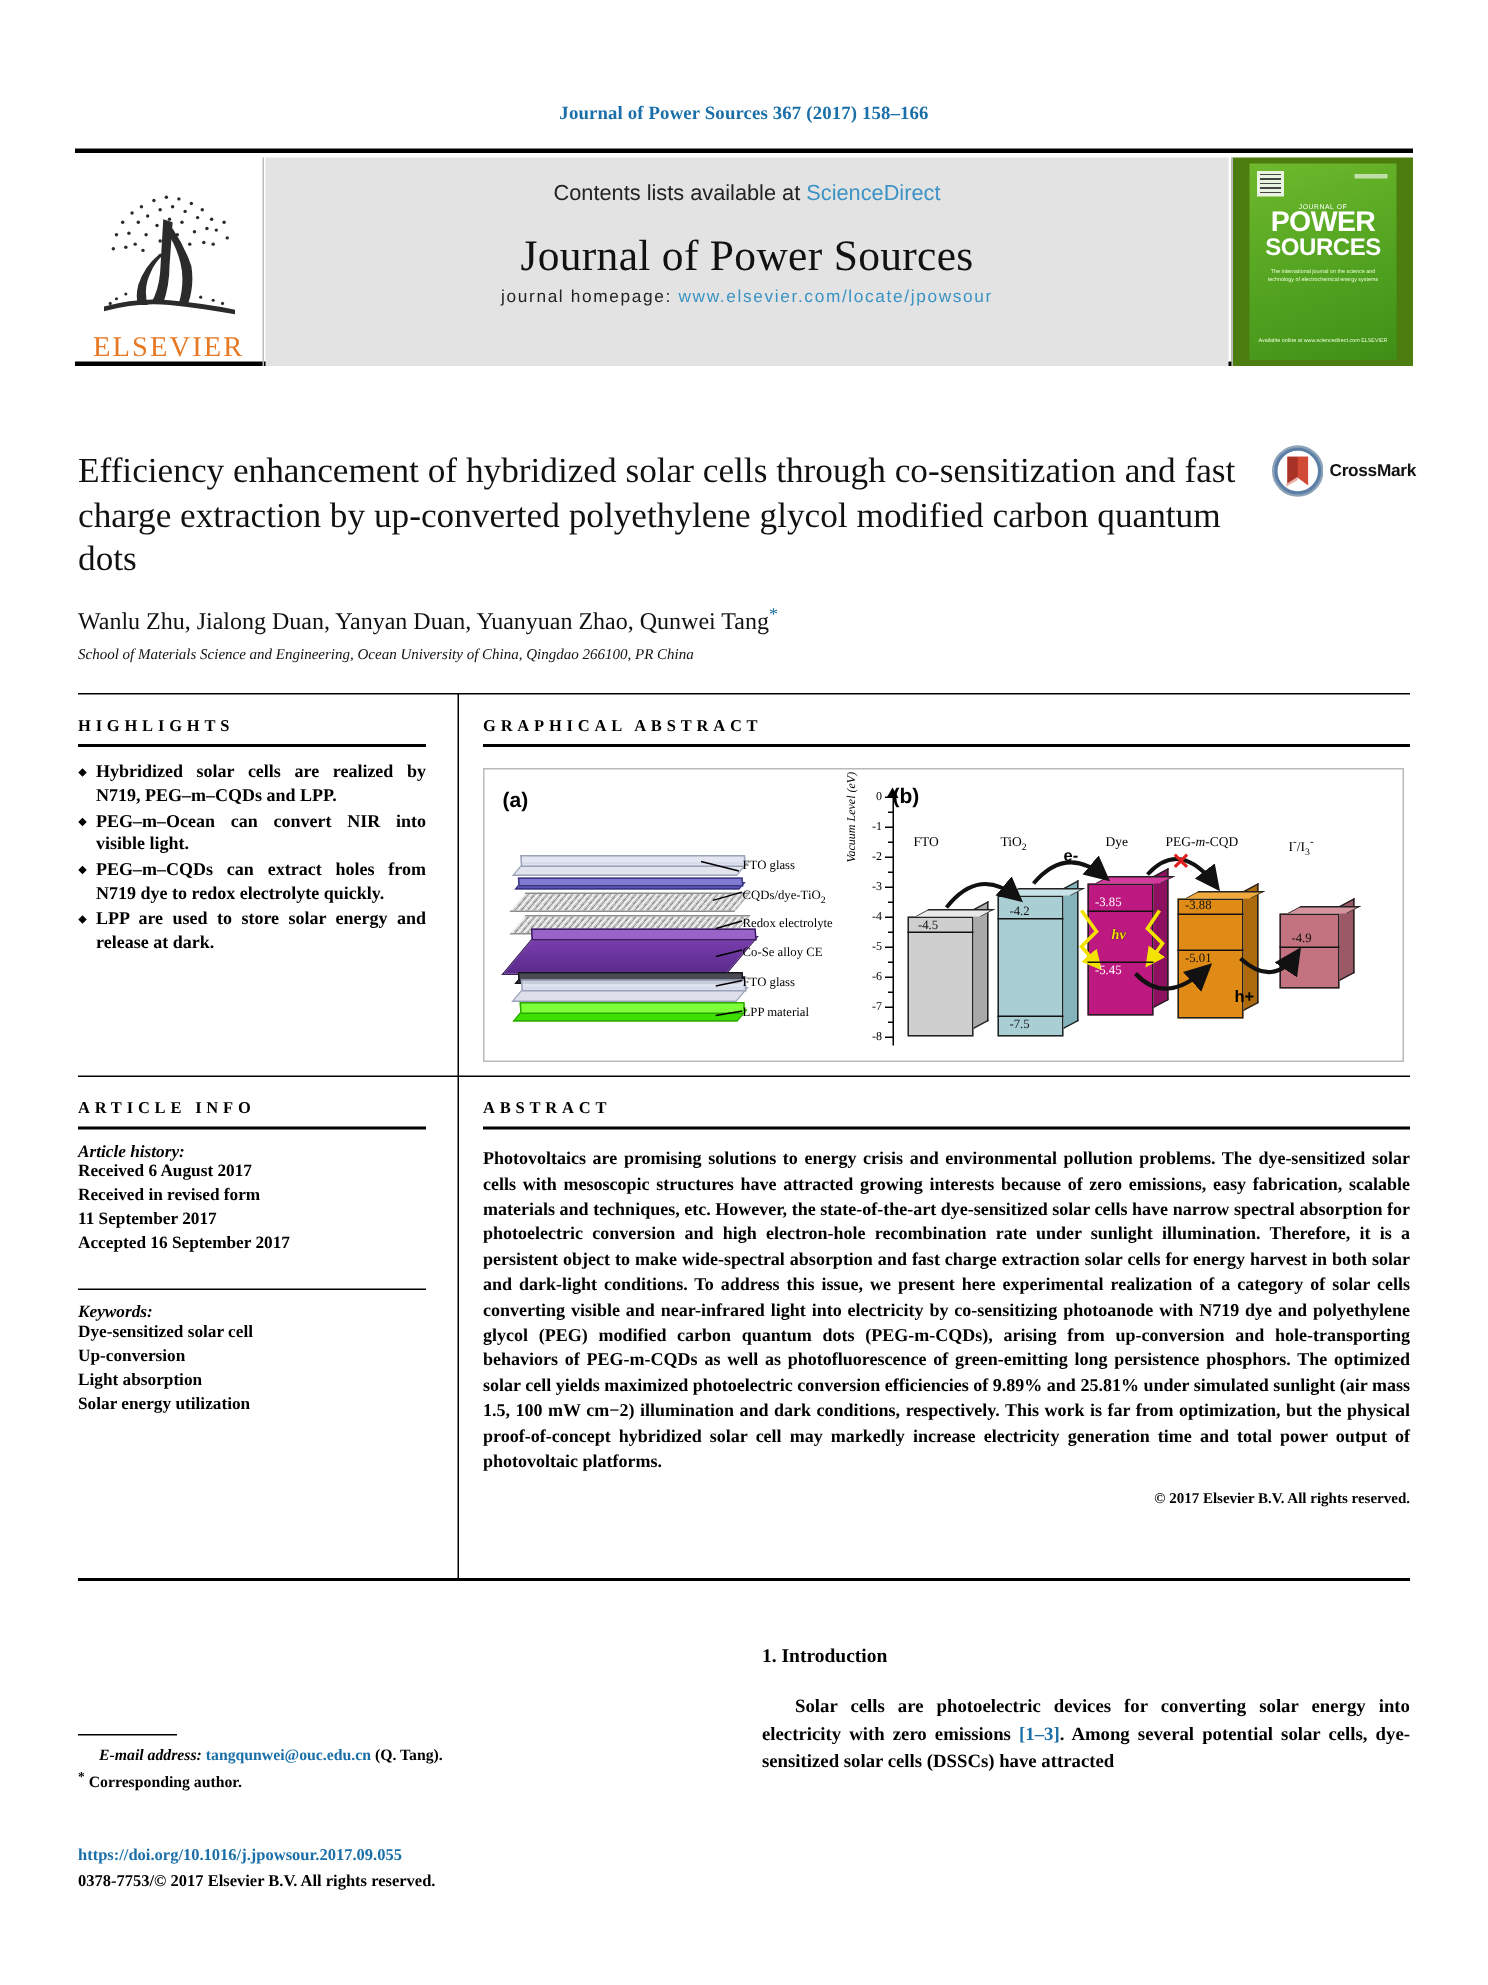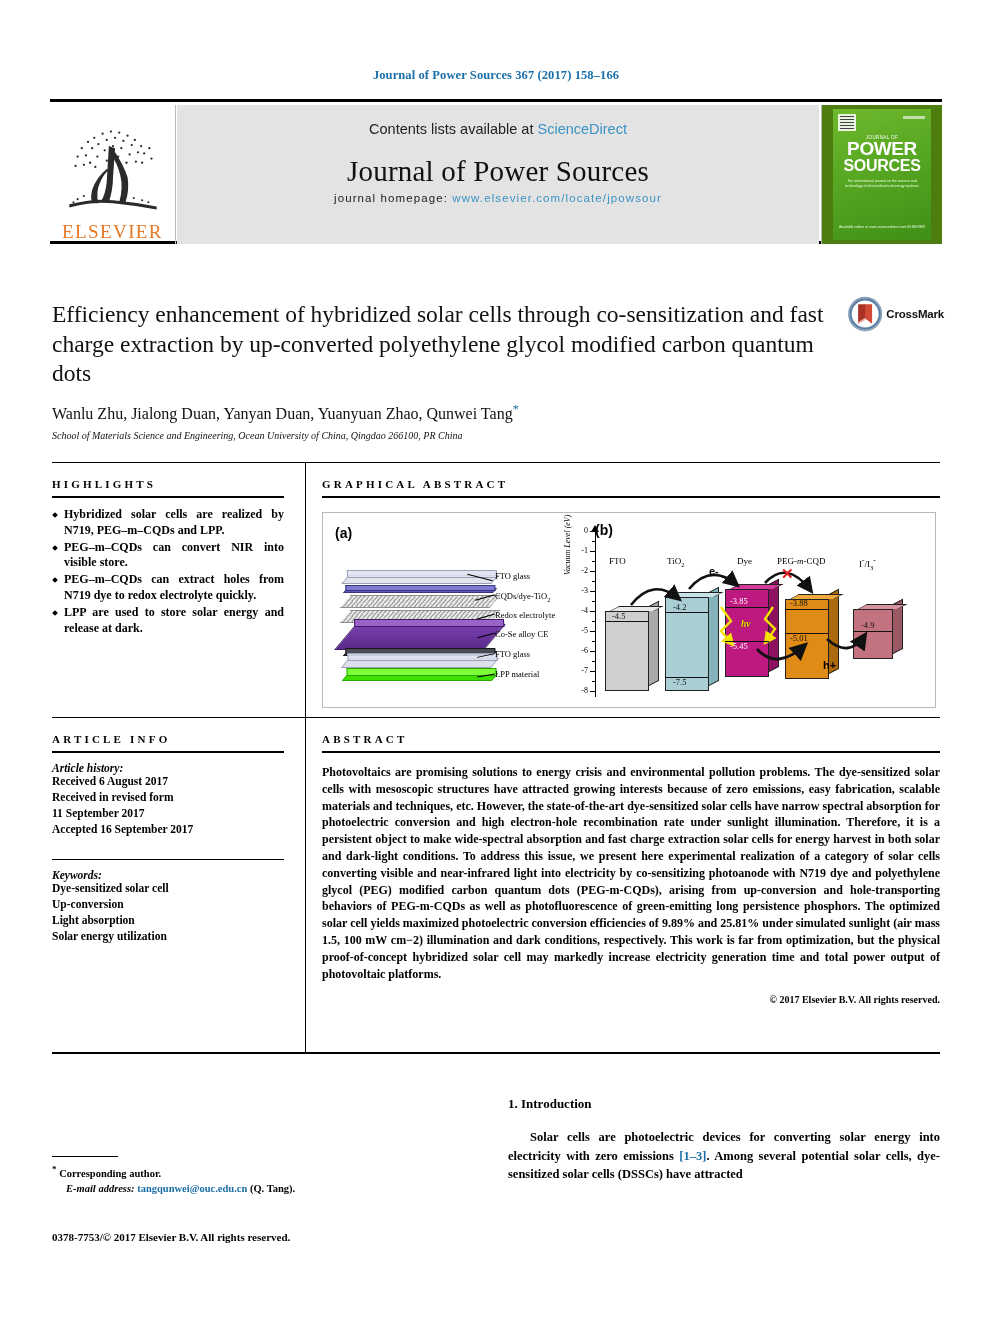--- a/index.html
+++ b/index.html
@@ -686,21 +686,21 @@
   <div class="rule-full" style="top:1052px;height:2px;"></div>
   <div class="col-divider" style="top:462px;height:590px;"></div>
 
   <div class="highlights">
     <div class="sec-head">
       <span>HIGHLIGHTS</span>
     </div>
     <div class="sec-rule"></div>
     <ul class="hl-list">
       <li>Hybridized solar cells are realized by N719, PEG–m–CQDs and LPP.</li>
-      <li>PEG–m–CQDs can convert NIR into visible store.</li>
+      <li>PEG–m–Ocean can convert NIR into visible light.</li>
       <li>PEG–m–CQDs can extract holes from N719 dye to redox electrolyte quickly.</li>
       <li>LPP are used to store solar energy and release at dark.</li>
     </ul>
   </div>
 
   <div class="artinfo">
     <div class="sec-head">
       <span>ARTICLE INFO</span>
     </div>
     <div class="sec-rule"></div>
@@ -902,28 +902,29 @@
     <div class="abs-copy">© 2017 Elsevier B.V. All rights reserved.</div>
   </div>
 
   <div class="intro">
     <div class="intro-head">1.  Introduction</div>
     <div class="intro-body"><span>Solar cells are photoelectric devices for converting solar energy into electricity with zero emissions </span><span class="cite">[1–3]</span><span>. Among several potential solar cells, dye-sensitized solar cells (DSSCs) have attracted</span></div>
   </div>
 
   <div class="footnote">
     <div class="fn-rule"></div>
-    <div class="fn-line">
-      <span class="star">*</span>
-      <span>Corresponding author.</span>
-    </div>
     <div class="fn-line" style="padding-left:14px;">
       <span class="fn-em">E-mail address:</span>
       <span class="link">tangqunwei@ouc.edu.cn</span>
       <span>(Q. Tang).</span>
     </div>
+    <div class="fn-line">
+      <span class="star">*</span>
+      <span>Corresponding author.</span>
+    </div>
   </div>
 
   <div class="doi-block">
+    <div class="doi-line">https://doi.org/10.1016/j.jpowsour.2017.09.055</div>
     <div class="issn-line">0378-7753/© 2017 Elsevier B.V. All rights reserved.</div>
   </div>
 
 </div>
 
 </body></html>

